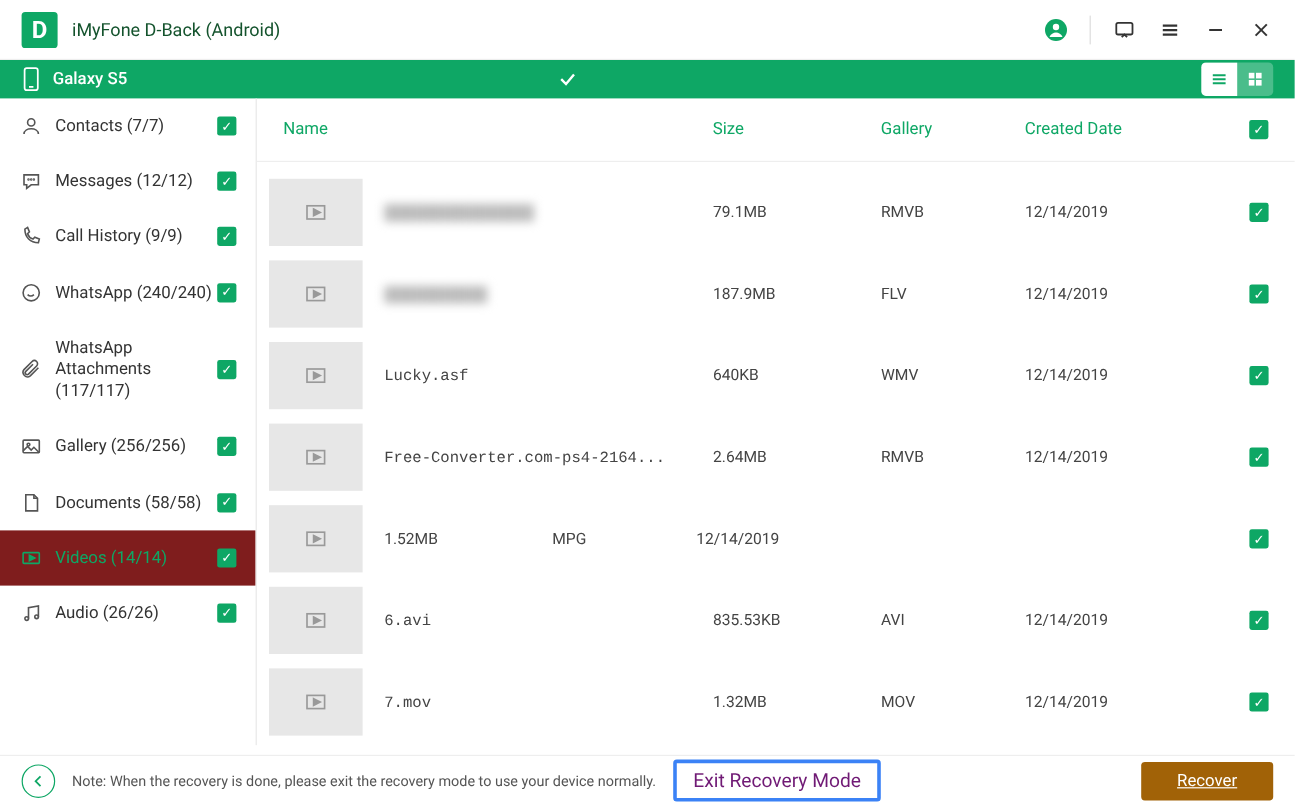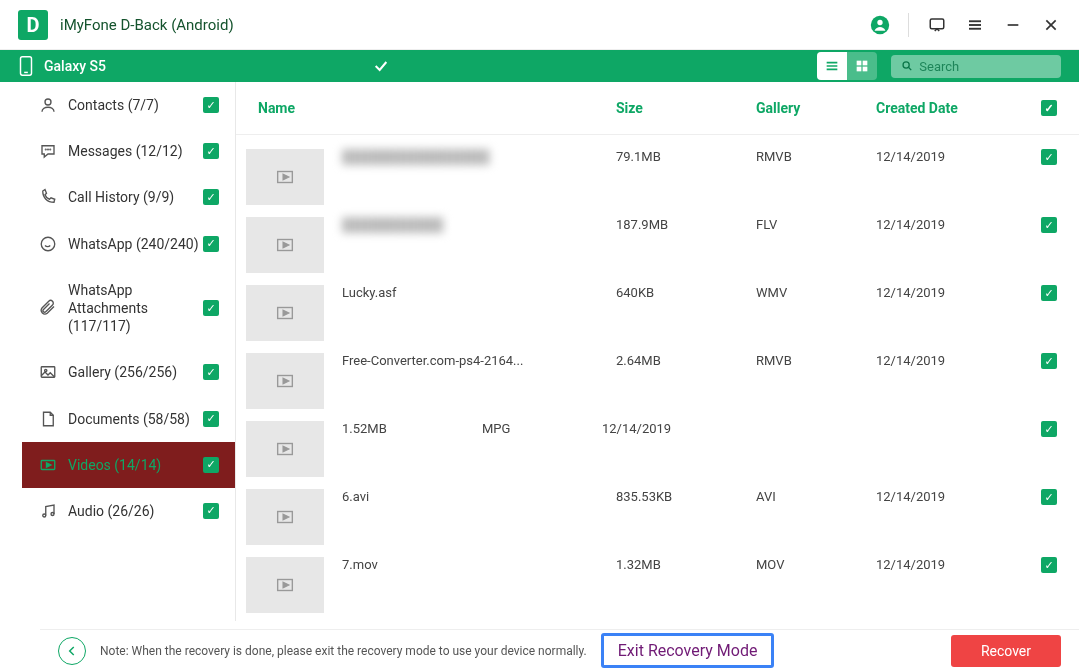--- a/index.html
+++ b/index.html
@@ -18,58 +18,58 @@
 .device-name { font-size: 14px; font-weight: 500; }
 .device-check { margin-left: auto; margin-right: 0; width: 178px; display:flex; }
 .viewmode { margin-left: auto; display: flex; background: rgba(255,255,255,0.25); border-radius: 4px; overflow: hidden; }
 .viewmode button { width: 30px; height: 28px; border: none; background: transparent; display: flex; align-items: center; justify-content: center; cursor: pointer; color: #0ea765; }
 .viewmode button.active { background: #fff; }
 .viewmode button:not(.active) { color: #fff; background: transparent; }
 .searchbox { margin-left: 14px; display: flex; align-items: center; background: rgba(255,255,255,0.4); border-radius: 4px; padding: 4px 10px; width: 170px; }
 .searchbox input { border: none; background: transparent; outline: none; font-size: 13px; color: #0a7548; width: 100%; }
 .searchbox input::placeholder { color: #0a7548; opacity: 0.8; }
 
-.main { display: flex; height: 539px; margin-left: 22px; }
+.main { display: flex; height: 539px; }
 .sidebar { width: 214px; border-right: 1px solid #e8e8e8; overflow-y: auto; }
 .side-item { display: flex; align-items: center; padding: 14px 16px; cursor: pointer; font-size: 14px; color: #333; position: relative; }
 .side-item.active { background: #7f1d1d; color: #0ea765; }
 .side-item .s-icon { width: 20px; margin-right: 10px; display:flex; align-items:center; justify-content:center; color:#555; }
 .side-item.active .s-icon { color: #0ea765; }
 .side-item .s-label { flex: 1; line-height: 1.3; }
 .side-item .s-check { width: 16px; height: 16px; background: #0ea765; border-radius: 2px; display: flex; align-items: center; justify-content: center; color: #fff; font-size: 11px; }
 
 .content { flex: 1; display: flex; flex-direction: column; position: relative; }
-.col-header { display: flex; align-items: flex-end; padding: 18px 22px 18px 10px; border-bottom: 1px solid #eee; color: #0ea765; font-weight: 700; font-size: 14px; }
+.col-header { display: flex; align-items: flex-end; padding: 18px 22px 18px 10px; border-bottom: 1px solid #eee; color: #0ea765; font-weight: 400; font-size: 14px; }
 .col-name { flex: 0 0 370px; padding-left: 12px; }
 .col-size { flex: 0 0 140px; }
 .col-format { flex: 0 0 120px; }
 .col-date { flex: 0 0 130px; }
 .col-check { margin-left: auto; }
 .hdr-check { width: 16px; height: 16px; background: #0ea765; border-radius: 2px; display:flex; align-items:center; justify-content:center; color:#fff; font-size:11px; }
 
 .rows { overflow-y: auto; flex: 1; padding: 8px 0; }
 .rows::-webkit-scrollbar { width: 10px; }
 .rows::-webkit-scrollbar-thumb { background: #c9e8d9; border-radius: 5px; }
 .rows::-webkit-scrollbar-track { background: transparent; }
 
-.row { display: flex; padding: 6px 22px 6px 10px; font-size: 13px; color: #444; }
+.row { display: flex; align-items: center; padding: 6px 22px 6px 10px; font-size: 13px; color: #444; }
 .thumb { width: 78px; height: 56px; background: #e7e7e7; display:flex; align-items:center; justify-content:center; margin-right: 18px; color:#999; flex-shrink:0; }
-.r-name { flex: 0 0 274px; white-space: nowrap; overflow: hidden; text-overflow: ellipsis; }
+.r-name { flex: 0 0 274px; white-space: nowrap; overflow: hidden; text-overflow: ellipsis; font-family: Liberation Mono, monospace; }
 .r-name.blur { filter: blur(4px); color: #bbb; user-select:none; }
 .r-size { flex: 0 0 140px; }
 .r-format { flex: 0 0 120px; }
 .r-date { flex: 0 0 130px; }
 .r-check { margin-left: auto; width: 16px; height: 16px; background: #0ea765; border-radius: 2px; display:flex; align-items:center; justify-content:center; color:#fff; font-size:11px; }
 
-.footer { position: absolute; bottom: 0; left: 0; right: 0; height: 42px; background: #fff; border-top: 1px solid #eee; display: flex; align-items: center; padding: 0 18px; gap: 14px; margin-left: 40px; }
+.footer { position: absolute; bottom: 0; left: 0; right: 0; height: 42px; background: #fff; border-top: 1px solid #eee; display: flex; align-items: center; padding: 0 18px; gap: 14px; }
 .back-btn { width: 28px; height: 28px; border: 1.5px solid #0ea765; border-radius: 50%; display:flex; align-items:center; justify-content:center; color:#0ea765; cursor:pointer; }
 .footer-note { font-size: 12px; color: #555; flex: 0 1 auto; }
 .exit-btn { padding: 5px 14px; border: 3px solid #3b82f6; background: #fff; color: #701a75; border-radius: 3px; font-size: 16px; cursor:pointer; }
 .spacer { flex: 1; }
-.recover-btn { padding: 8px 30px; background: #ef4444; color: #fff; border: none; border-radius: 3px; font-size: 14px; cursor:pointer; }
+.recover-btn { padding: 8px 30px; background: #a16207; color: #fff; border: none; border-radius: 3px; font-size: 14px; cursor:pointer;text-decoration:underline; }
 svg { display: block; }
 </style>
 </head>
 <body>
 
 <div class="titlebar">
   <div class="logo">D</div>
   <div class="app-title">iMyFone D-Back (Android)</div>
   <div class="titlebar-icons">
     <div class="t-icon t-user">
@@ -130,27 +130,20 @@
     </button>
     <button>
       <svg width="16" height="16" viewBox="0 0 24 24" fill="currentColor">
           <rect x="4" y="4" width="7" height="7"></rect>
           <rect x="13" y="4" width="7" height="7"></rect>
           <rect x="4" y="13" width="7" height="7"></rect>
           <rect x="13" y="13" width="7" height="7"></rect>
         </svg>
     </button>
   </div>
-  <div class="searchbox">
-    <svg width="14" height="14" viewBox="0 0 24 24" fill="none" stroke="#0a7548" stroke-width="2.5" style="margin-right:6px">
-        <circle cx="10" cy="10" r="6"></circle>
-        <line x1="15" y1="15" x2="20" y2="20"></line>
-      </svg>
-    <input type="text" placeholder="Search" style="">
-  </div>
 </div>
 
 <div class="main">
   <div class="sidebar" id="sidebar">
       <div class="side-item">
         <span class="s-icon">
           <svg width="18" height="18" viewBox="0 0 24 24" fill="none" stroke="currentColor" stroke-width="1.8">
             <circle cx="12" cy="8" r="4"></circle>
             <path d="M4 21c0-4 4-6 8-6s8 2 8 6"></path>
           </svg>

